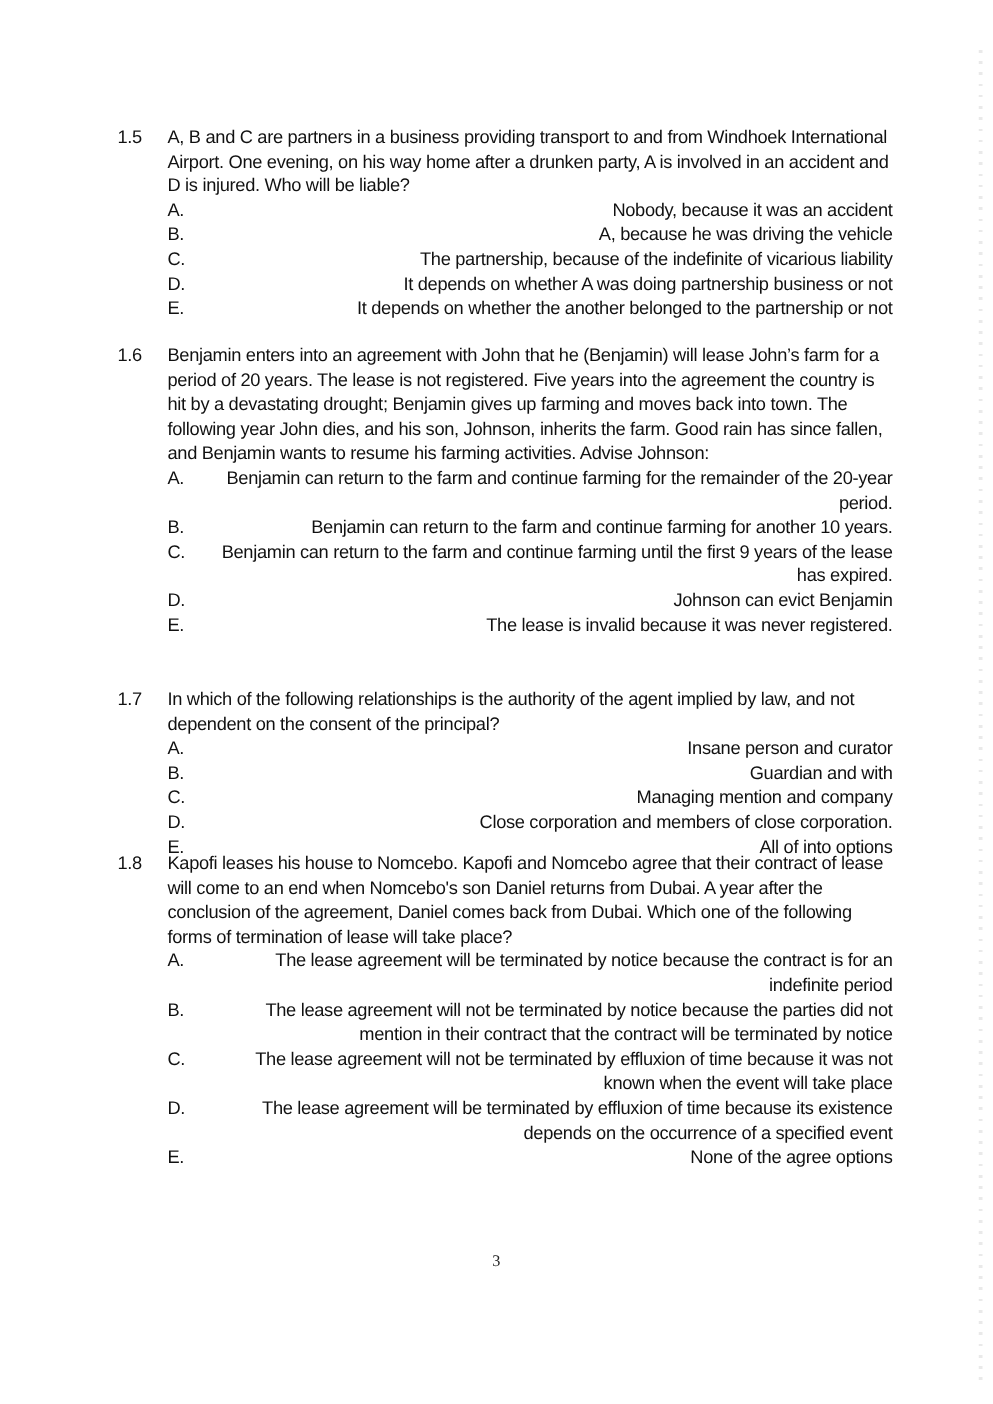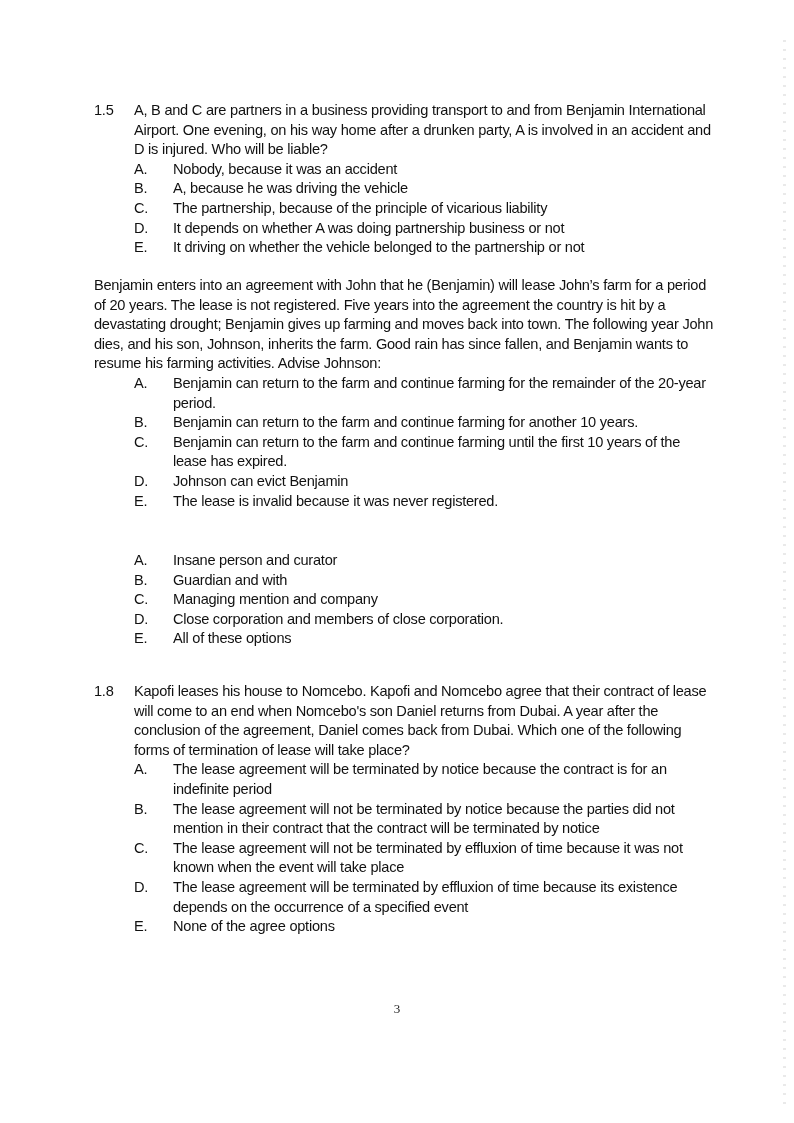--- a/index.html
+++ b/index.html
@@ -44,20 +44,21 @@
     }
     .opt {
       display: flex;
     }
     .opt-letter {
       width: 39px;
       flex: 0 0 39px;
     }
     .opt-text {
       flex: 1;
+      text-align: right;
     }
     .page-number {
       position: absolute;
       left: 0;
       width: 794px;
       top: 1001px;
       text-align: center;
       font-family: "Liberation Serif", serif;
       font-size: 13px;
       color: #222;
@@ -73,95 +74,100 @@
     }
   </style>
 </head>
 <body>
 
 <div class="page">
 
   <div class="question" style="top:101px;">
     <div class="q-row">
       <span class="q-num">1.5</span>
-      <span class="q-text">A, B and C are partners in a business providing transport to and from Benjamin International Airport. One evening, on his way home after a drunken party, A is involved in an accident and D is injured. Who will be liable?</span>
+      <span class="q-text">A, B and C are partners in a business providing transport to and from Windhoek International Airport. One evening, on his way home after a drunken party, A is involved in an accident and D is injured. Who will be liable?</span>
     </div>
     <div class="options">
       <div class="opt">
           <span class="opt-letter">A.</span>
           <span class="opt-text">Nobody, because it was an accident</span>
         </div>
       <div class="opt">
           <span class="opt-letter">B.</span>
           <span class="opt-text">A, because he was driving the vehicle</span>
         </div>
       <div class="opt">
           <span class="opt-letter">C.</span>
-          <span class="opt-text">The partnership, because of the principle of vicarious liability</span>
+          <span class="opt-text">The partnership, because of the indefinite of vicarious liability</span>
         </div>
       <div class="opt">
           <span class="opt-letter">D.</span>
           <span class="opt-text">It depends on whether A was doing partnership business or not</span>
         </div>
       <div class="opt">
           <span class="opt-letter">E.</span>
-          <span class="opt-text">It driving on whether the vehicle belonged to the partnership or not</span>
+          <span class="opt-text">It depends on whether the another belonged to the partnership or not</span>
         </div>
     </div>
   </div>
 
   <div class="question" style="top:276px;">
     <div class="q-row">
+      <span class="q-num">1.6</span>
       <span class="q-text">Benjamin enters into an agreement with John that he (Benjamin) will lease John’s farm for a period of 20 years. The lease is not registered. Five years into the agreement the country is hit by a devastating drought; Benjamin gives up farming and moves back into town. The following year John dies, and his son, Johnson, inherits the farm. Good rain has since fallen, and Benjamin wants to resume his farming activities. Advise Johnson:</span>
     </div>
     <div class="options">
       <div class="opt">
           <span class="opt-letter">A.</span>
           <span class="opt-text">Benjamin can return to the farm and continue farming for the remainder of the 20-year period.</span>
         </div>
       <div class="opt">
           <span class="opt-letter">B.</span>
           <span class="opt-text">Benjamin can return to the farm and continue farming for another 10 years.</span>
         </div>
       <div class="opt">
           <span class="opt-letter">C.</span>
-          <span class="opt-text">Benjamin can return to the farm and continue farming until the first 10 years of the lease has expired.</span>
+          <span class="opt-text">Benjamin can return to the farm and continue farming until the first 9 years of the lease has expired.</span>
         </div>
       <div class="opt">
           <span class="opt-letter">D.</span>
           <span class="opt-text">Johnson can evict Benjamin</span>
         </div>
       <div class="opt">
           <span class="opt-letter">E.</span>
           <span class="opt-text">The lease is invalid because it was never registered.</span>
         </div>
     </div>
   </div>
 
   <div class="question" style="top:551px;">
+    <div class="q-row">
+      <span class="q-num">1.7</span>
+      <span class="q-text">In which of the following relationships is the authority of the agent implied by law, and not dependent on the consent of the principal?</span>
+    </div>
     <div class="options">
       <div class="opt">
           <span class="opt-letter">A.</span>
           <span class="opt-text">Insane person and curator</span>
         </div>
       <div class="opt">
           <span class="opt-letter">B.</span>
           <span class="opt-text">Guardian and with</span>
         </div>
       <div class="opt">
           <span class="opt-letter">C.</span>
           <span class="opt-text">Managing mention and company</span>
         </div>
       <div class="opt">
           <span class="opt-letter">D.</span>
           <span class="opt-text">Close corporation and members of close corporation.</span>
         </div>
       <div class="opt">
           <span class="opt-letter">E.</span>
-          <span class="opt-text">All of these options</span>
+          <span class="opt-text">All of into options</span>
         </div>
     </div>
   </div>
 
   <div class="question" style="top:682px;">
     <div class="q-row">
       <span class="q-num">1.8</span>
       <span class="q-text">Kapofi leases his house to Nomcebo. Kapofi and Nomcebo agree that their contract of lease will come to an end when Nomcebo's son Daniel returns from Dubai. A year after the conclusion of the agreement, Daniel comes back from Dubai. Which one of the following forms of termination of lease will take place?</span>
     </div>
     <div class="options">

